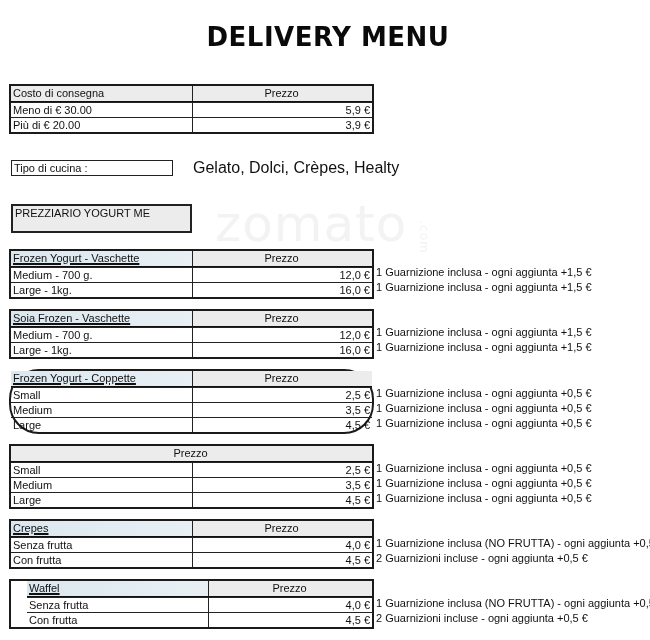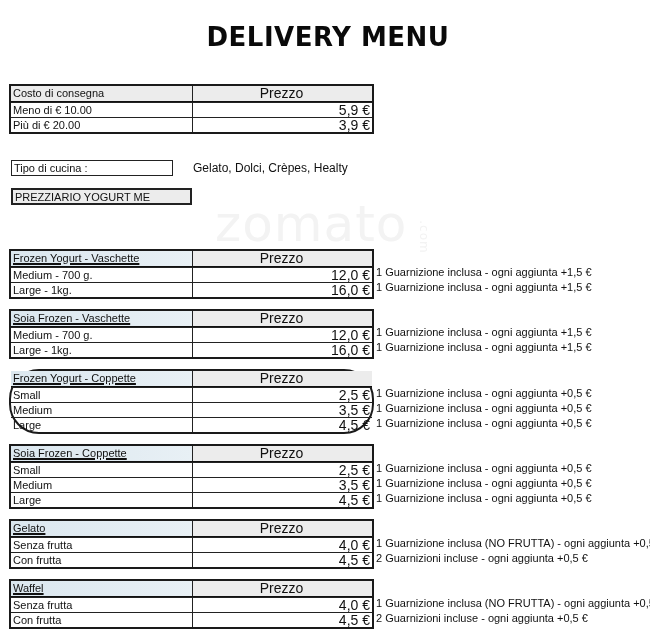--- a/index.html
+++ b/index.html
@@ -6,58 +6,58 @@
   body { width:650px; height:640px; position:relative; overflow:hidden;
          font-family:"Liberation Sans Narrow","Liberation Sans", sans-serif; color:#111; }
   .title { position:absolute; left:0; width:656px; top:22px; text-align:center;
            font-family:"DejaVu Sans", sans-serif; font-weight:bold; font-size:26px; letter-spacing:0.5px; color:#0a0a0a; }
   .tbl { position:absolute; left:9px; width:365px; border:2px solid #1a1a1a; box-sizing:border-box; }
   .row { display:flex; height:15px; border-top:1px solid #222; box-sizing:border-box; }
   .row:first-child { border-top:none; }
   .row.head { border-bottom:1px solid #111; height:16px; }
   .c1 { width:182px; border-right:1px solid #222; box-sizing:border-box; padding-left:2px;
         font-size:11px; line-height:14px; white-space:nowrap; overflow:hidden; transform-origin:left; }
-  .c2 { flex:1; text-align:right; padding-right:2px; font-size:14px; line-height:14px; white-space:nowrap; }
+  .c2 { flex:1; text-align:right; padding-right:2px; font-size:11px; line-height:14px; white-space:nowrap; }
   .head .c1 { background:linear-gradient(to right,#dbe7ef,#e8f0f5); }
   .head .c2 { background:#ececec; text-align:center; }
   .plain .c1, .plain .c2 { background:#ececec; }
   .ul { text-decoration:underline; text-decoration-thickness:2px; }
   .note { position:absolute; left:376px; font-size:11px; line-height:14px; white-space:nowrap; }
   .box { position:absolute; left:11px; border:1px solid #222; box-sizing:border-box; font-size:11px; line-height:14px; padding-left:2px; }
   .box.thick { border:2px solid #222; background:#ececec; }
-  .cuisine { position:absolute; left:193px; top:161px; font-size:12px; line-height:14px; }
+  .cuisine { position:absolute; left:193px; top:161px; font-size:16px; line-height:14px; }
   .wm { position:absolute; left:215px; top:195px; font-family:"DejaVu Sans", sans-serif; font-size:50px; color:#f3f3f3; letter-spacing:1px; }
   .wm small { font-size:12px; display:inline-block; transform:rotate(90deg); }
 </style>
 </head>
 <body>
 
 <div class="wm"><span>zomato</span><small>.com</small></div>
 
 <div class="title">DELIVERY MENU</div>
 
 <div class="tbl" style="top:84px;">
   <div class="row head plain">
     <div class="c1">Costo di consegna</div>
     <div class="c2" style="text-align:center">Prezzo</div>
   </div>
   <div class="row">
-    <div class="c1">Meno di € 10.00</div>
+    <div class="c1">Meno di € 30.00</div>
     <div class="c2">5,9 €</div>
   </div>
   <div class="row">
     <div class="c1">Più di € 20.00</div>
     <div class="c2">3,9 €</div>
   </div>
 </div>
 
 <div class="box" style="top:160px; width:162px; height:16px;">Tipo di cucina :</div>
 <div class="cuisine">Gelato, Dolci, Crèpes, Healty</div>
 
-<div class="box thick" style="top:188px; width:181px; height:17px;">PREZZIARIO YOGURT ME</div>
+<div class="box thick" style="top:204px; width:181px; height:29px;">PREZZIARIO YOGURT ME</div>
 
 <div class="tbl" style="top:249px;">
   <div class="row head">
       <div class="c1 ul">Frozen Yogurt - Vaschette</div>
       <div class="c2">Prezzo</div>
     </div>
   <div class="row">
       <div class="c1">Medium - 700 g.</div>
       <div class="c2">12,0 €</div>
     </div>
@@ -103,21 +103,20 @@
       <div class="c1">Large</div>
       <div class="c2">4,5 €</div>
     </div>
 </div>
 <div class="note" style="top:386px">1 Guarnizione inclusa - ogni aggiunta +0,5 €</div>
 <div class="note" style="top:401px">1 Guarnizione inclusa - ogni aggiunta +0,5 €</div>
 <div class="note" style="top:416px">1 Guarnizione inclusa - ogni aggiunta +0,5 €</div>
 
 <div class="tbl" style="top:444px;">
   <div class="row head">
-      <div class="c1 ul">Soia Frozen - Coppette</div>
       <div class="c2">Prezzo</div>
     </div>
   <div class="row">
       <div class="c1">Small</div>
       <div class="c2">2,5 €</div>
     </div>
   <div class="row">
       <div class="c1">Medium</div>
       <div class="c2">3,5 €</div>
     </div>
@@ -125,36 +124,36 @@
       <div class="c1">Large</div>
       <div class="c2">4,5 €</div>
     </div>
 </div>
 <div class="note" style="top:461px">1 Guarnizione inclusa - ogni aggiunta +0,5 €</div>
 <div class="note" style="top:476px">1 Guarnizione inclusa - ogni aggiunta +0,5 €</div>
 <div class="note" style="top:491px">1 Guarnizione inclusa - ogni aggiunta +0,5 €</div>
 
 <div class="tbl" style="top:519px;">
   <div class="row head">
-      <div class="c1 ul">Gelato</div>
+      <div class="c1 ul">Crepes</div>
       <div class="c2">Prezzo</div>
     </div>
   <div class="row">
       <div class="c1">Senza frutta</div>
       <div class="c2">4,0 €</div>
     </div>
   <div class="row">
       <div class="c1">Con frutta</div>
       <div class="c2">4,5 €</div>
     </div>
 </div>
 <div class="note" style="top:536px">1 Guarnizione inclusa (NO FRUTTA) - ogni aggiunta +0,5 €</div>
 <div class="note" style="top:551px">2 Guarnizioni incluse - ogni aggiunta +0,5 €</div>
 
-<div class="tbl" style="top:579px;">
+<div class="tbl" style="top:579px;padding-left:16px;">
   <div class="row head">
       <div class="c1 ul">Waffel</div>
       <div class="c2">Prezzo</div>
     </div>
   <div class="row">
       <div class="c1">Senza frutta</div>
       <div class="c2">4,0 €</div>
     </div>
   <div class="row">
       <div class="c1">Con frutta</div>

